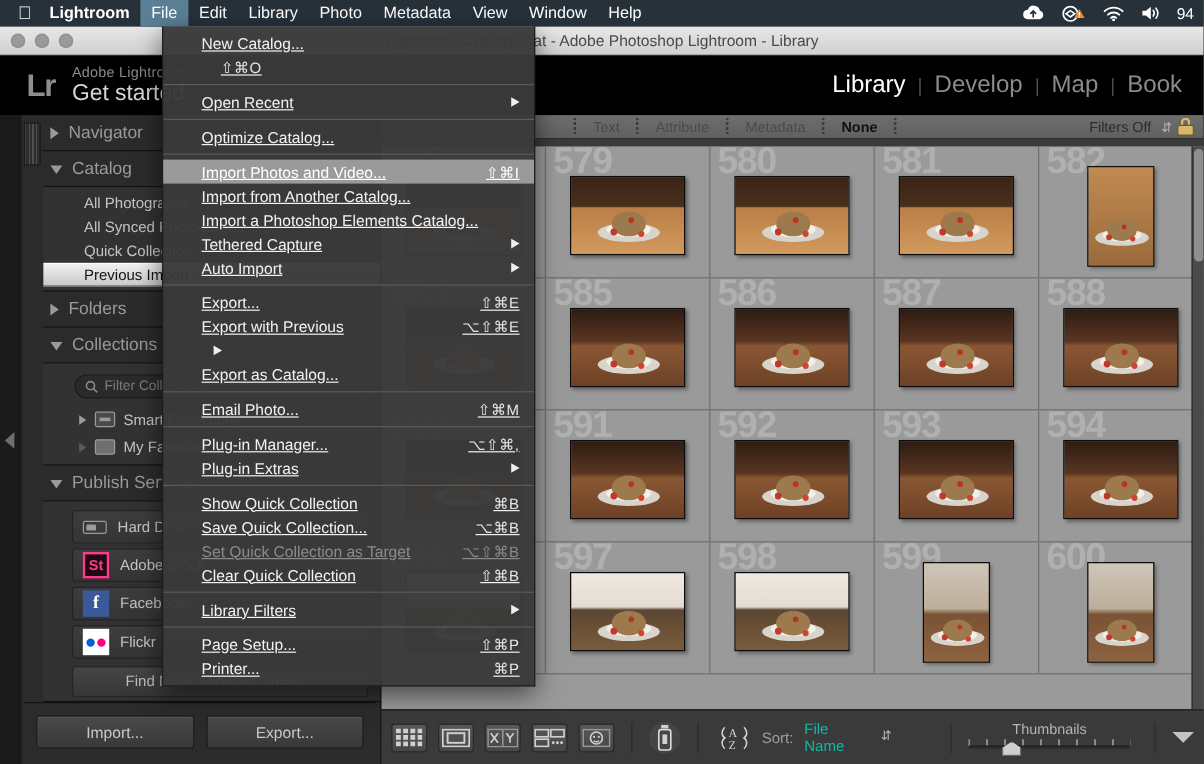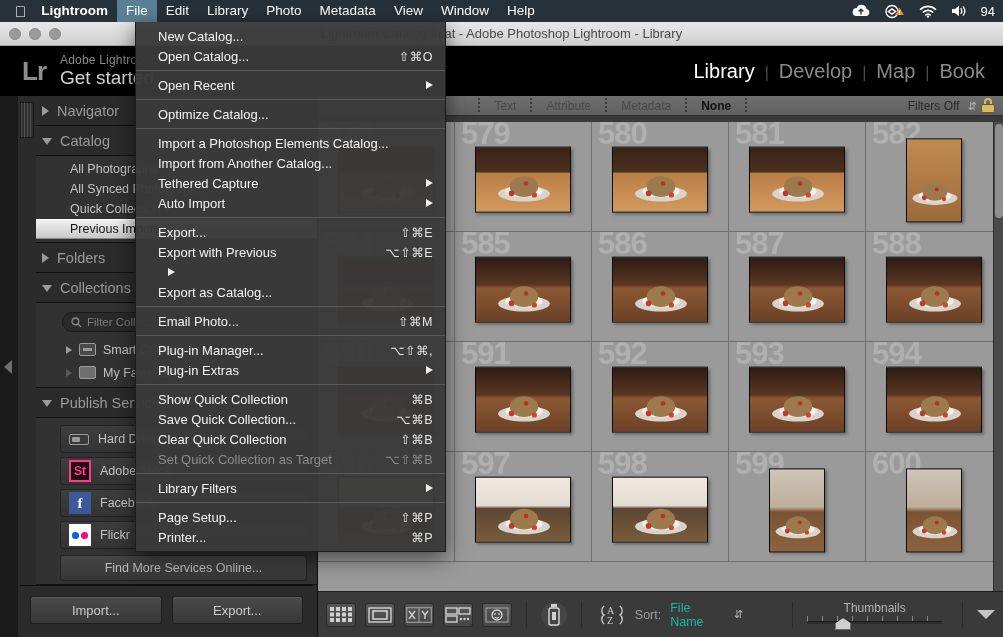--- a/index.html
+++ b/index.html
@@ -246,21 +246,21 @@
   
   .menu {
     position:absolute; left:135px; top:22px; width:311px;
     background:rgba(58,58,58,.97);
     border:1px solid #1d1d1d; border-top:none;
     box-shadow:0 6px 20px rgba(0,0,0,.55); z-index:80;
     padding:4px 0 4px 0; color:#f2f2f2; font-size:13px;
   }
   .mi {
     display:flex; align-items:center; height:20px;
-    padding:0 12px 0 22px; white-space:nowrap;
+    padding:0 12px 0 32px; white-space:nowrap;text-decoration:underline;
   }
   .mi .lbl { flex:1; }
   .mi .key { color:#e6e6e6; font-size:12.5px; letter-spacing:.5px;
              margin-left:16px; }
   .mi.hl { background:#9a9a9a; color:#ffffff; }
   .mi.hl .key{ color:#ffffff; }
   .mi.disabled { color:#8b8b8b; }
   .mi.disabled .key { color:#8b8b8b; }
   .mi .sub { width:0;height:0;border-top:4.5px solid transparent;
              border-bottom:4.5px solid transparent;border-left:7px solid #eee;
@@ -833,38 +833,41 @@
         <div class="caret-down"></div>
       </div>
     </div>
   </div>
 
   <div class="menu" id="file-menu">
       <div class="mi">
         <span class="lbl">New Catalog...</span>
       </div>
       <div class="mi">
-        <span class="lbl">Open Catalog...</span>
         <span class="key">⇧⌘O</span>
       </div>
       <div class="msep"></div>
       <div class="mi">
         <span class="lbl">Open Recent</span>
         <span class="sub"></span>
       </div>
       <div class="msep"></div>
       <div class="mi">
         <span class="lbl">Optimize Catalog...</span>
       </div>
       <div class="msep"></div>
+      <div class="mi hl">
+        <span class="lbl">Import Photos and Video...</span>
+        <span class="key">⇧⌘I</span>
+      </div>
+      <div class="mi">
+        <span class="lbl">Import from Another Catalog...</span>
+      </div>
       <div class="mi">
         <span class="lbl">Import a Photoshop Elements Catalog...</span>
-      </div>
-      <div class="mi">
-        <span class="lbl">Import from Another Catalog...</span>
       </div>
       <div class="mi">
         <span class="lbl">Tethered Capture</span>
         <span class="sub"></span>
       </div>
       <div class="mi">
         <span class="lbl">Auto Import</span>
         <span class="sub"></span>
       </div>
       <div class="msep"></div>
@@ -897,29 +900,29 @@
         <span class="sub"></span>
       </div>
       <div class="msep"></div>
       <div class="mi">
         <span class="lbl">Show Quick Collection</span>
         <span class="key">⌘B</span>
       </div>
       <div class="mi">
         <span class="lbl">Save Quick Collection...</span>
         <span class="key">⌥⌘B</span>
-      </div>
-      <div class="mi">
-        <span class="lbl">Clear Quick Collection</span>
-        <span class="key">⇧⌘B</span>
       </div>
       <div class="mi disabled">
         <span class="lbl">Set Quick Collection as Target</span>
         <span class="key">⌥⇧⌘B</span>
       </div>
+      <div class="mi">
+        <span class="lbl">Clear Quick Collection</span>
+        <span class="key">⇧⌘B</span>
+      </div>
       <div class="msep"></div>
       <div class="mi">
         <span class="lbl">Library Filters</span>
         <span class="sub"></span>
       </div>
       <div class="msep"></div>
       <div class="mi">
         <span class="lbl">Page Setup...</span>
         <span class="key">⇧⌘P</span>
       </div>

